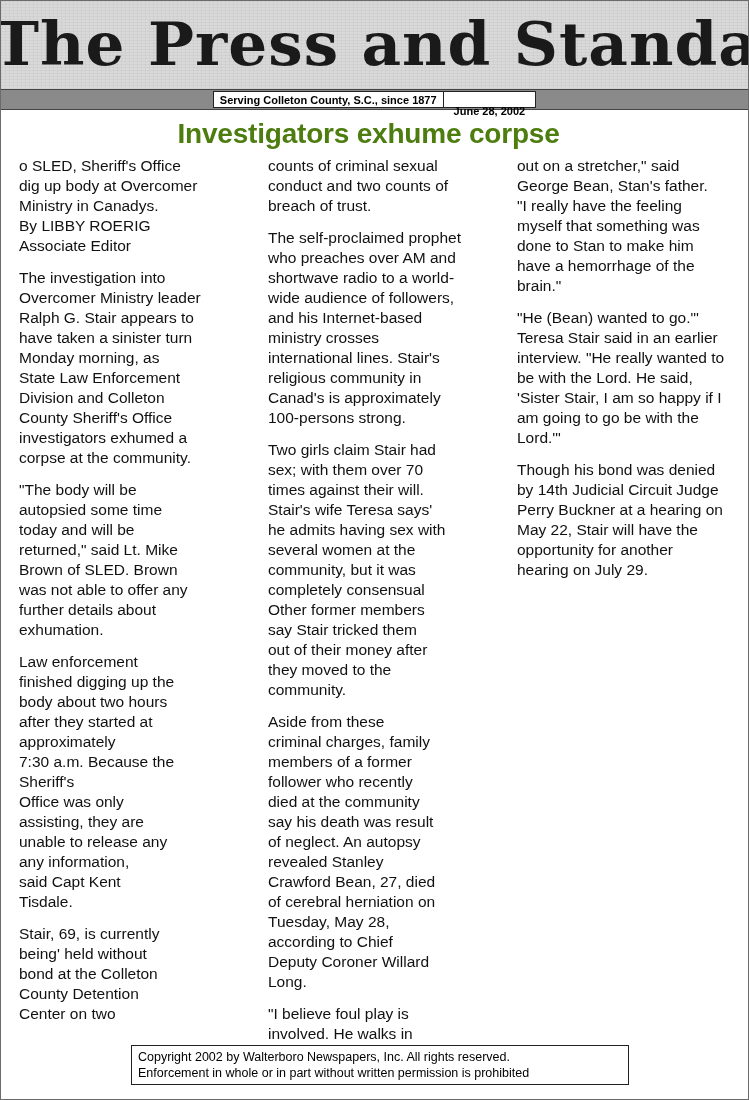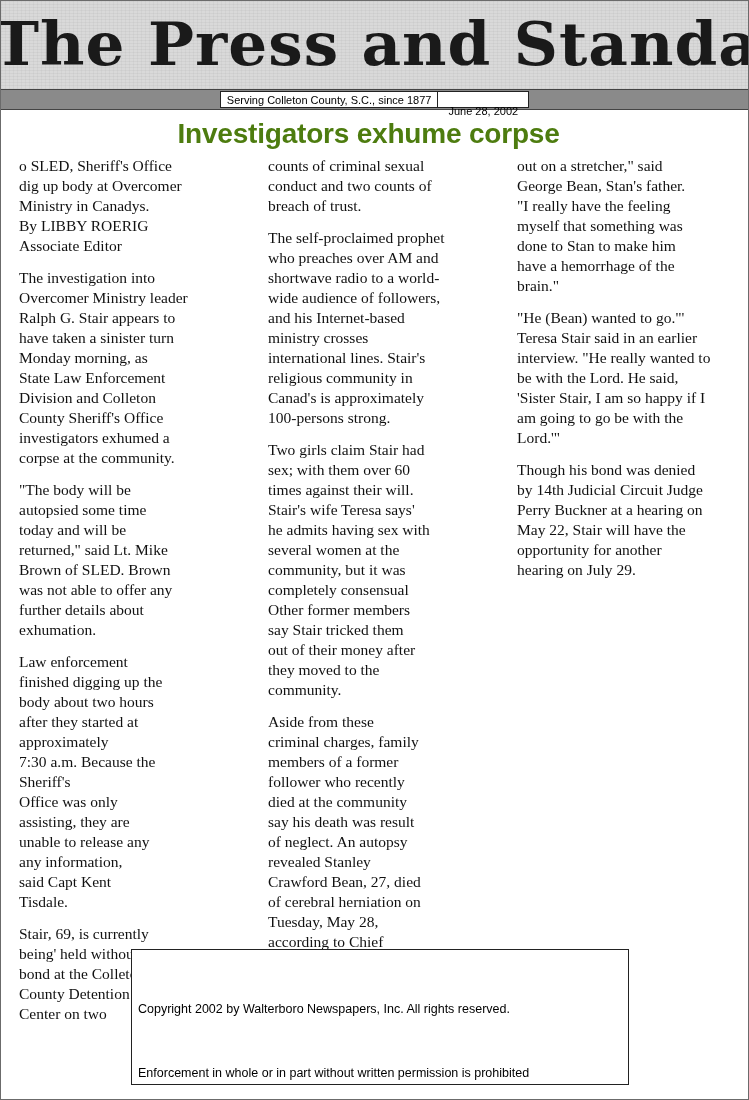--- a/index.html
+++ b/index.html
@@ -53,21 +53,21 @@
     align-items: center;
     justify-content: center;
   }
   .dateline-inner {
     display: flex;
     align-items: stretch;
     background: #ffffff;
     border: 1px solid #222;
     height: 15px;
     font-size: 11px;
-    font-weight: normal;
+    font-weight: bold;
     color: #000;
   }
   .dateline-serving {
     padding: 0 6px;
     display: flex;
     align-items: center;
     border-right: 1px solid #222;
     white-space: nowrap;
   }
   .dateline-date {
@@ -88,21 +88,20 @@
     letter-spacing: -0.2px;
   }
 
   
   .columns {
     display: flex;
     padding: 0 18px;
     box-sizing: border-box;
     gap: 36px;
     height: 868px;
-    font-family: Liberation Serif, serif;
   }
   .col {
     width: 228px;
     font-size: 15.5px;
     line-height: 20px;
     color: #111;
   }
   .col p {
     margin: 0 0 12px 0;
     white-space: pre-line;
@@ -123,21 +122,21 @@
     width: 498px;
     border: 1px solid #222;
     background: #fff;
     padding: 3px 6px;
     box-sizing: border-box;
     font-size: 12.5px;
     line-height: 16px;
     color: #000;
     text-align: left;
   }
-  .footer div { white-space: pre-line; margin-top: 48px; }
+  .footer div { white-space: pre-line; }
 </style>
 </head>
 <body>
 
 <div class="page">
 
   <div class="masthead">
     <div class="masthead-title">The Press and Standard</div>
   </div>
 
@@ -204,21 +203,21 @@
 who preaches over AM and
 shortwave radio to a world-
 wide audience of followers,
 and his Internet-based
 ministry crosses
 international lines. Stair's
 religious community in
 Canad's is approximately
 100-persons strong.</p>
       <p>Two girls claim Stair had
-sex; with them over 60
+sex; with them over 70
 times against their will.
 Stair's wife Teresa says'
 he admits having sex with
 several women at the
 community, but it was
 completely consensual
 Other former members
 say Stair tricked them
 out of their money after
 they moved to the

